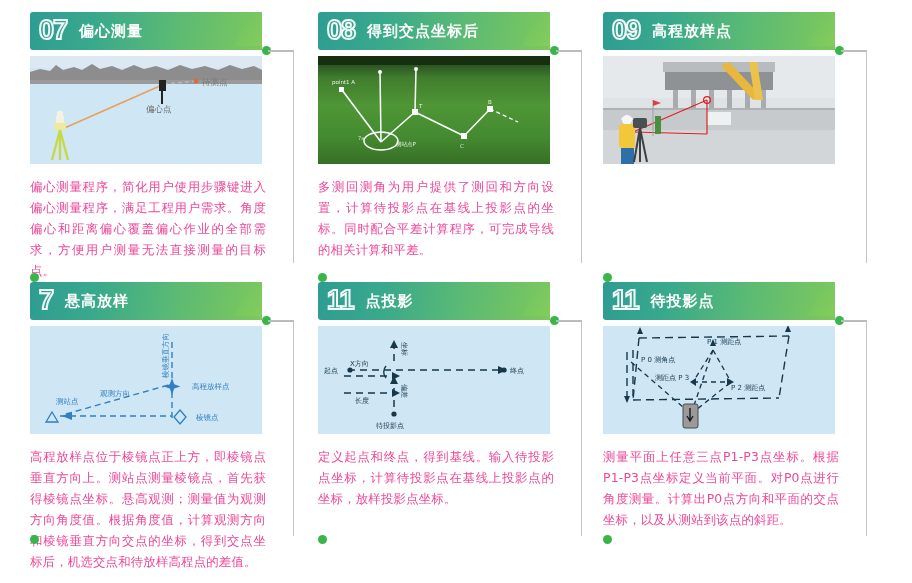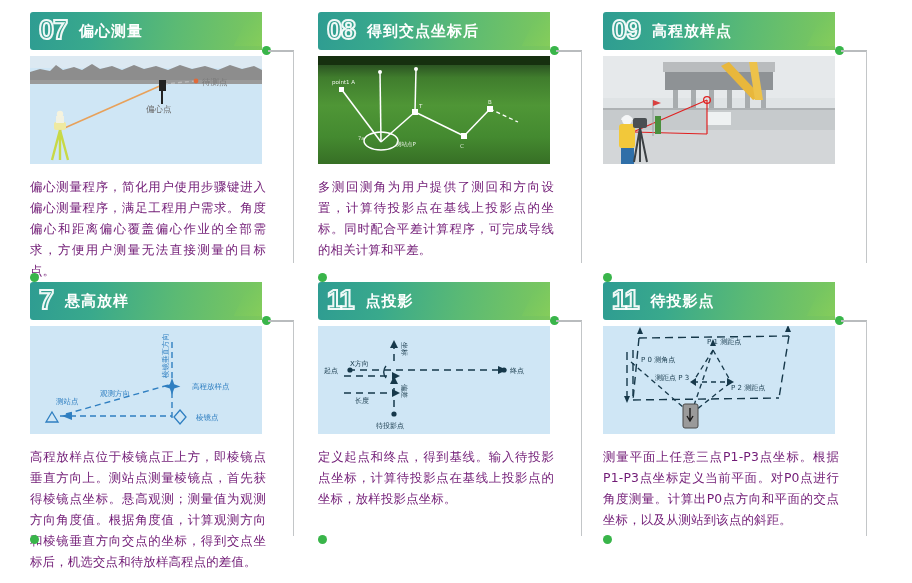--- a/index.html
+++ b/index.html
@@ -111,21 +111,21 @@
     background: #c3c6c8;
   }
   .vrule.tall { height: 215px; }
 
   
   .body {
     margin-top: 12px;
     width: 236px;
     font-size: 12.4px;
     line-height: 21px;
-    color: #701a75;
+    color: #ec4899;
     text-align: justify;
     font-family: "DejaVu Sans", sans-serif;
     letter-spacing: 0.2px;
   }
 
   
   .botdot {
     position: absolute;
     left: 0px;
     bottom: 6px;

